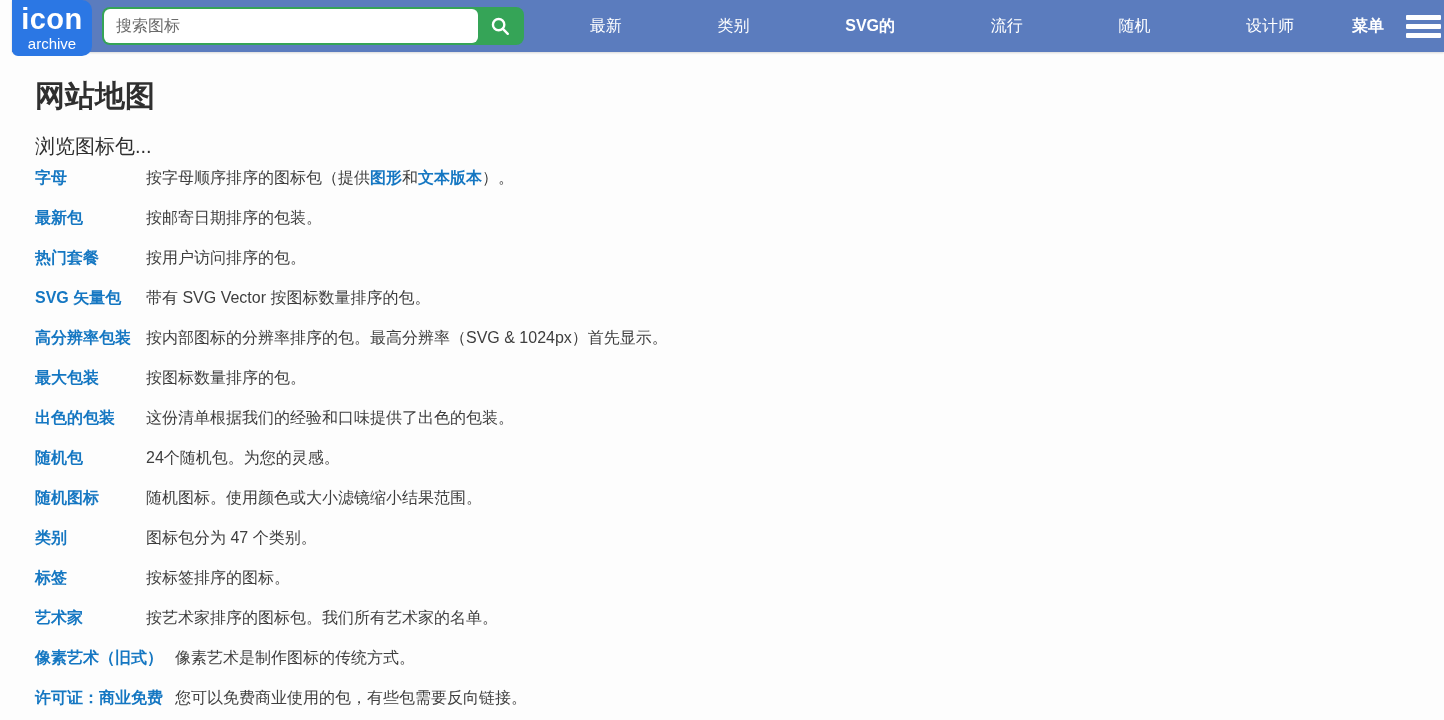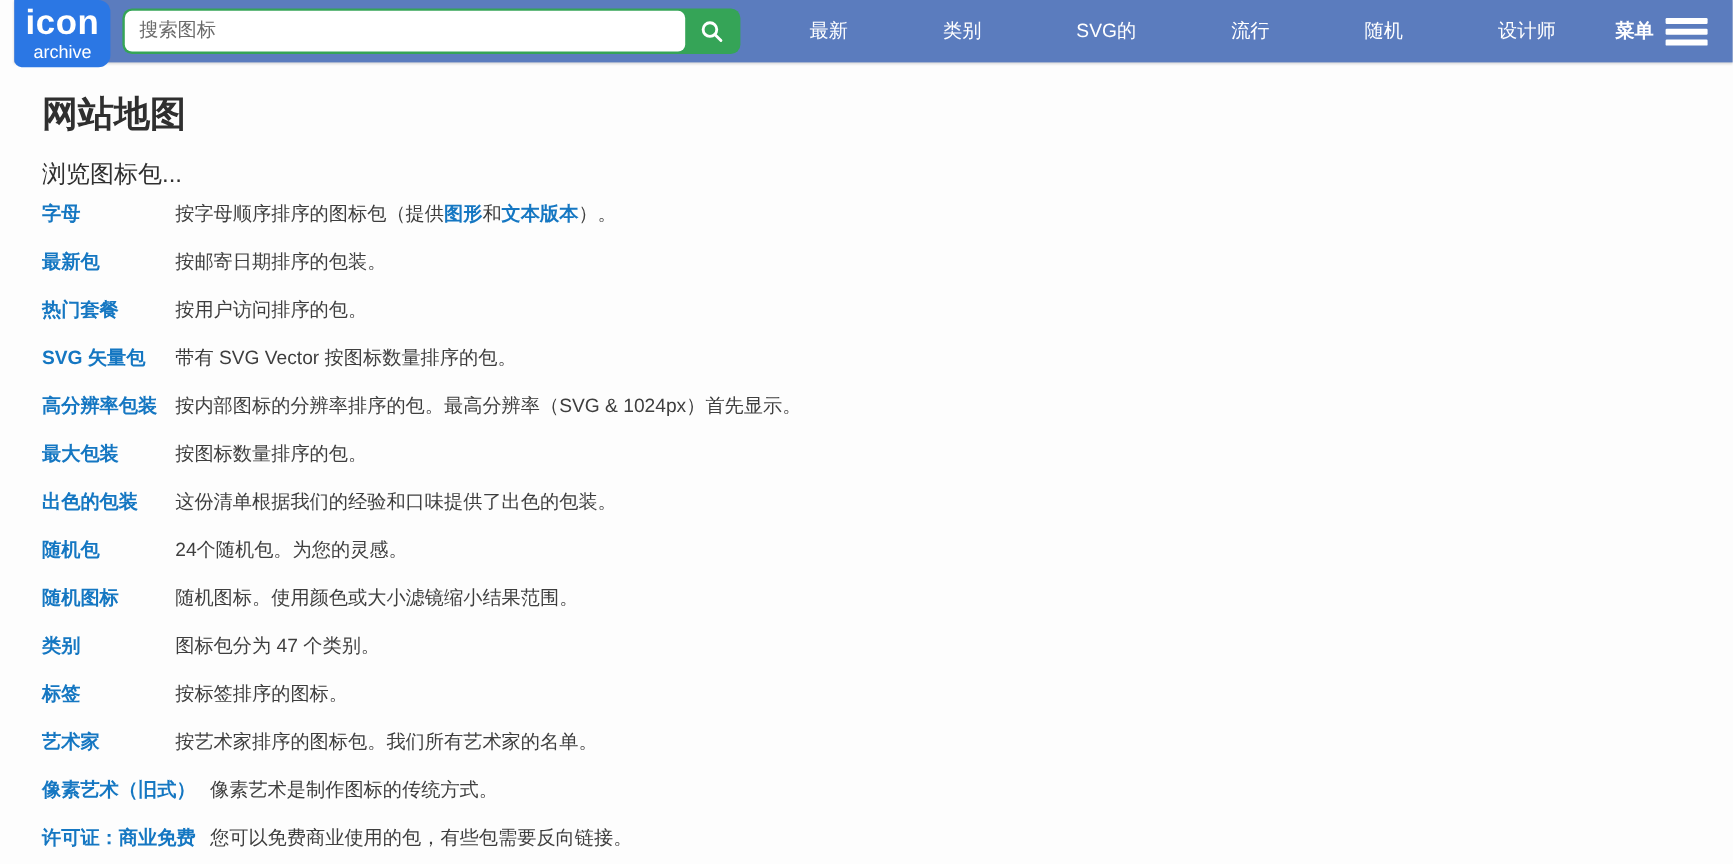--- a/index.html
+++ b/index.html
@@ -21,44 +21,44 @@
     position: absolute; left: 0; top: 0; width: 80px; height: 56px;
     background: var(--logo-blue, #2b77e4);
     border-radius: 0 10px 10px 6px;
     color: #fff; text-decoration: none;
     display: flex; flex-direction: column; align-items: center; justify-content: center;
     line-height: 1; z-index: 2;
   }
   .logo .l1 { font-size: 29px; font-weight: bold; letter-spacing: .5px; }
   .logo .l2 { font-size: 15px; margin-top: 2px; }
   .search {
-    margin-left: 90px; width: 515px; height: 38px;
+    margin-left: 90px; width: 422px; height: 38px;
     background: var(--search-green, #35a457);
     border-radius: 8px; display: flex; padding: 2px; flex: none;
   }
   .search input {
     flex: 1; min-width: 0; border: none; outline: none;
     border-radius: 6px; background: #fff; padding: 0 12px;
     font-size: 16px; color: #333;
     font-family: "Liberation Sans", "DejaVu Sans", sans-serif;
   }
   .search input::placeholder { color: #6b6b6b; opacity: 1; }
   .search button {
     width: 44px; border: none; background: transparent; cursor: pointer;
     display: flex; align-items: center; justify-content: center; padding: 0;
   }
   nav.mainnav {
     flex: 1; display: flex; align-items: center; justify-content: space-around;
     margin: 0 10px 0 18px; 
   }
   nav.mainnav a, .menu-group { color: #fff; font-size: 16px; text-decoration: none; }
-  nav.mainnav a.bold { font-weight: normal; }
+  nav.mainnav a.bold { font-weight: bold; }
   .menu-group {
-    display: flex; align-items: center; gap: 10px;
-    font-weight: bold; padding-right: 21px; cursor: pointer; text-decoration: none;
+    display: flex; align-items: center; gap: 22px;
+    font-weight: bold; padding-right: 3px; cursor: pointer; text-decoration: none;
   }
   .hamburger { display: flex; flex-direction: column; gap: 4px; }
   .hamburger i { display: block; width: 35px; height: 5px; background: #fff; border-radius: 1px; }
   
   main { padding-left: 35px; }
   h1 {
     font-size: 30px; font-weight: bold; color: #2f2f2f;
     margin: 26px 0 0 0; line-height: 35px;
   }
   h2 {

